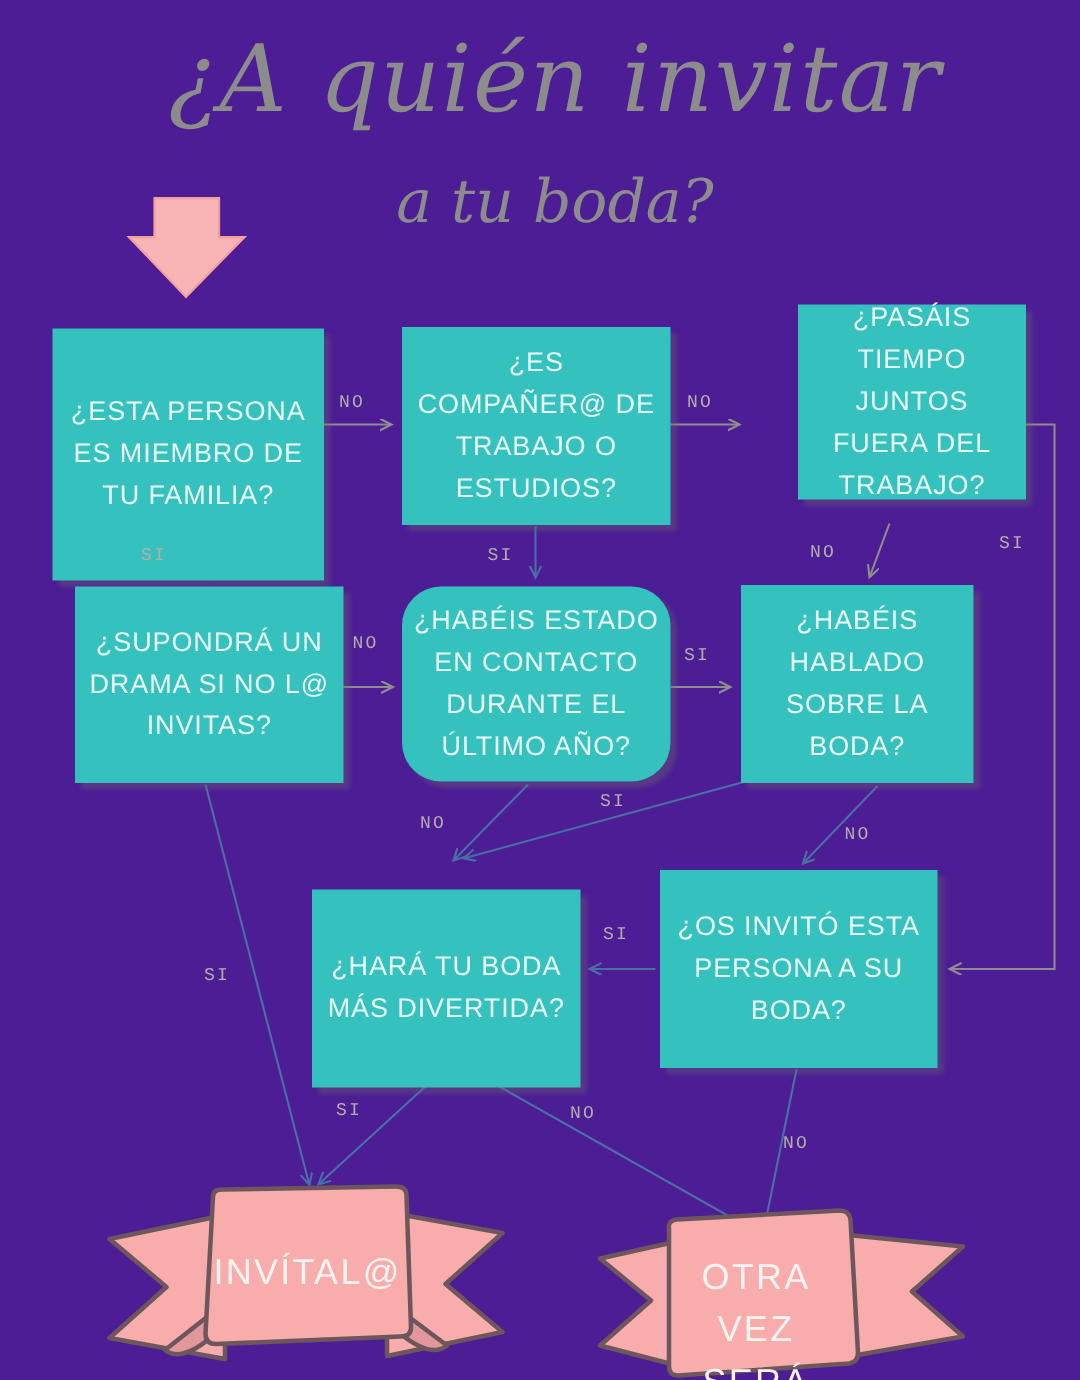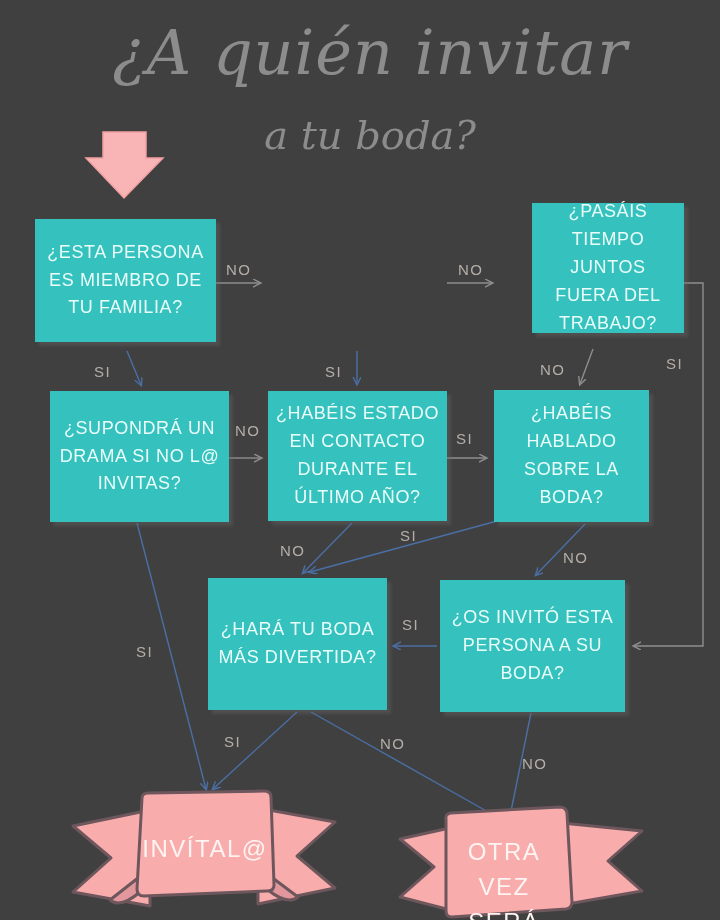--- a/index.html
+++ b/index.html
@@ -1,36 +1,36 @@
 <!DOCTYPE html>
 <html><head>
 <meta charset="utf-8">
 <style>
   html,body{margin:0;padding:0;background:#ffffff;}
   #canvas{
-    position:relative;width:720px;height:920px;background:#404040;
+    position:relative;width:720px;height:920px;background:#4c1d95;
     overflow:hidden;font-family:"Liberation Sans",sans-serif;
   }
   .title-line{
     position:absolute;left:110px;width:520px;text-align:center;
     font-family:"DejaVu Serif",serif;font-style:italic;color:#8c8c8c;
   }
   #title1{top:16px;font-size:62px;letter-spacing:1px;}
   #title2{top:112px;font-size:40px;}
   svg.layer{position:absolute;left:0;top:0;pointer-events:none;}
   .node{
     position:absolute;background:#35c1bd;
     box-shadow:4px 4px 3px rgba(110,110,110,0.35);
     display:flex;align-items:center;justify-content:center;
     text-align:center;color:#e9fdfb;
     font-size:18px;line-height:1.55;letter-spacing:0.6px;
     padding:6px;box-sizing:border-box;
   }
   .edge-label{
-    position:absolute;font-family:Liberation Sans, sans-serif;font-size:15px;
+    position:absolute;font-family:Liberation Mono, monospace;font-size:12px;
     color:#b5aea8;letter-spacing:1.5px;
   }
   .banner{position:absolute;}
   .banner-text{
     position:absolute;text-align:center;color:#fdf4f2;font-size:24px;
     letter-spacing:1.5px;line-height:1.45;
   }
 </style>
 </head>
 <body>
@@ -68,26 +68,27 @@
       <line x1="497" y1="521" x2="310" y2="572" marker-end="url(#arrB)"></line>
       <line x1="585" y1="524" x2="536" y2="575" marker-end="url(#arrB)"></line>
       <line x1="137" y1="523" x2="206" y2="789" marker-end="url(#arrB)"></line>
       <line x1="437" y1="646" x2="394" y2="646" marker-end="url(#arrB)"></line>
       <line x1="297" y1="712" x2="213" y2="789" marker-end="url(#arrB)"></line>
       <line x1="311" y1="712" x2="504" y2="821" marker-end="url(#arrB)"></line>
       <line x1="531" y1="713" x2="509" y2="821" marker-end="url(#arrB)"></line>
     </g>
   </svg>
 
-  <div class="node" style="left:35px;top:219px;width:181px;height:123px;">¿ESTA PERSONA ES MIEMBRO DE TU FAMILIA?</div>
+  <div class="node" style="left:35px;top:219px;width:181px;height:168px;">¿ESTA PERSONA ES MIEMBRO DE TU FAMILIA?</div>
+  <div class="node" style="left:268px;top:218px;width:179px;height:132px;">¿ES COMPAÑER@ DE TRABAJO O ESTUDIOS?</div>
   <div class="node" style="left:500px;top:203px;width:152px;height:130px;margin-left:32px;">¿PASÁIS TIEMPO JUNTOS FUERA DEL TRABAJO?</div>
   <div class="node" style="left:50px;top:391px;width:179px;height:131px;">¿SUPONDRÁ UN DRAMA SI NO L@ INVITAS?</div>
-  <div class="node" style="left:268px;top:391px;width:179px;height:130px;">¿HABÉIS ESTADO EN CONTACTO DURANTE EL ÚLTIMO AÑO?</div>
+  <div class="node" style="left:268px;top:391px;width:179px;height:130px;border-radius:26px;">¿HABÉIS ESTADO EN CONTACTO DURANTE EL ÚLTIMO AÑO?</div>
   <div class="node" style="left:494px;top:390px;width:155px;height:132px;">¿HABÉIS HABLADO SOBRE LA BODA?</div>
-  <div class="node" style="left:208px;top:578px;width:179px;height:132px;">¿HARÁ TU BODA MÁS DIVERTIDA?</div>
+  <div class="node" style="left:208px;top:593px;width:179px;height:132px;">¿HARÁ TU BODA MÁS DIVERTIDA?</div>
   <div class="node" style="left:440px;top:580px;width:185px;height:132px;">¿OS INVITÓ ESTA PERSONA A SU BODA?</div>
 
   <span class="edge-label" style="left:226px;top:261px;">NO</span>
   <span class="edge-label" style="left:458px;top:261px;">NO</span>
   <span class="edge-label" style="left:94px;top:363px;">SI</span>
   <span class="edge-label" style="left:325px;top:363px;">SI</span>
   <span class="edge-label" style="left:540px;top:361px;">NO</span>
   <span class="edge-label" style="left:666px;top:355px;">SI</span>
   <span class="edge-label" style="left:235px;top:422px;">NO</span>
   <span class="edge-label" style="left:456px;top:430px;">SI</span>

